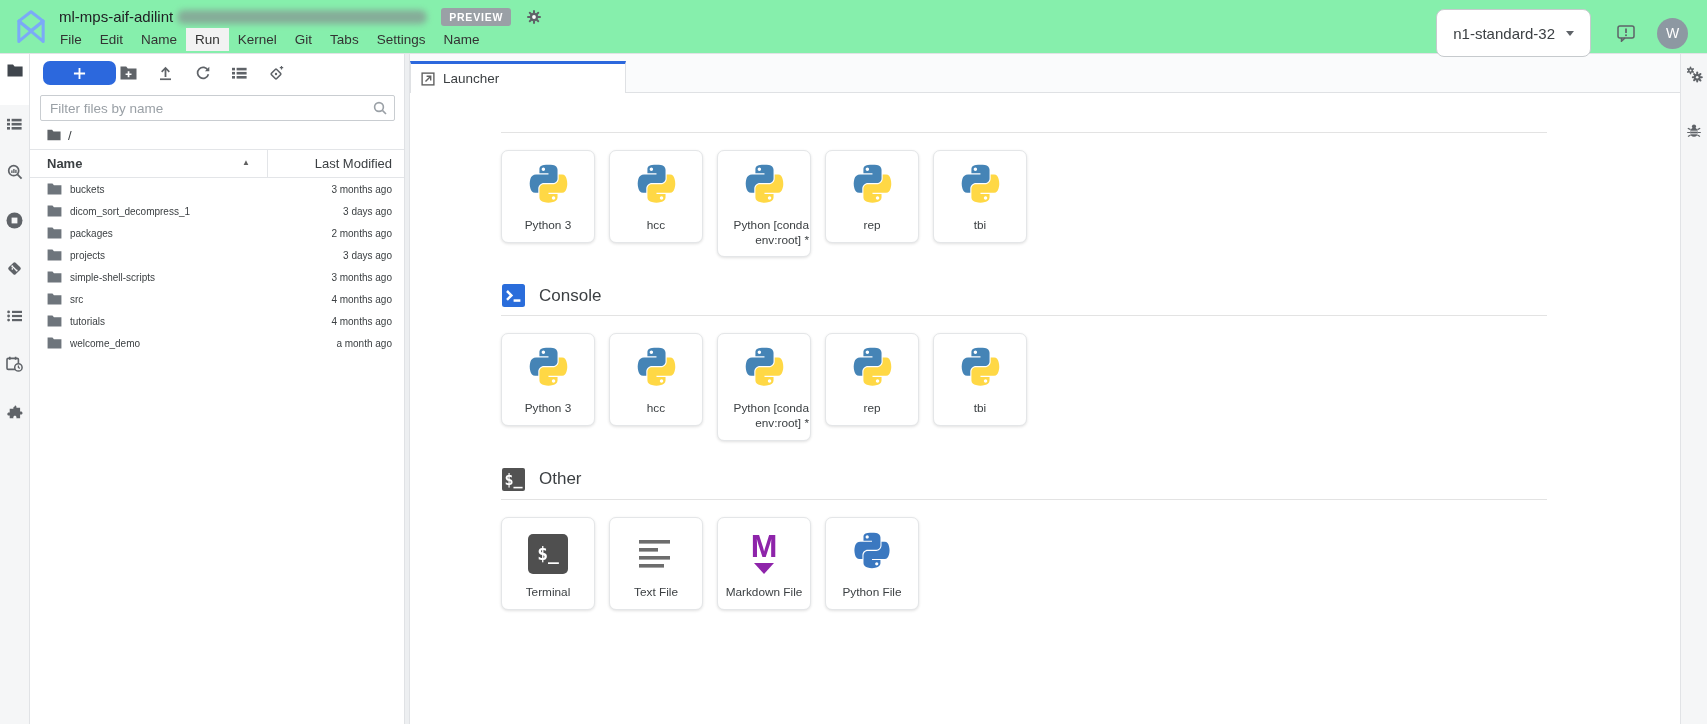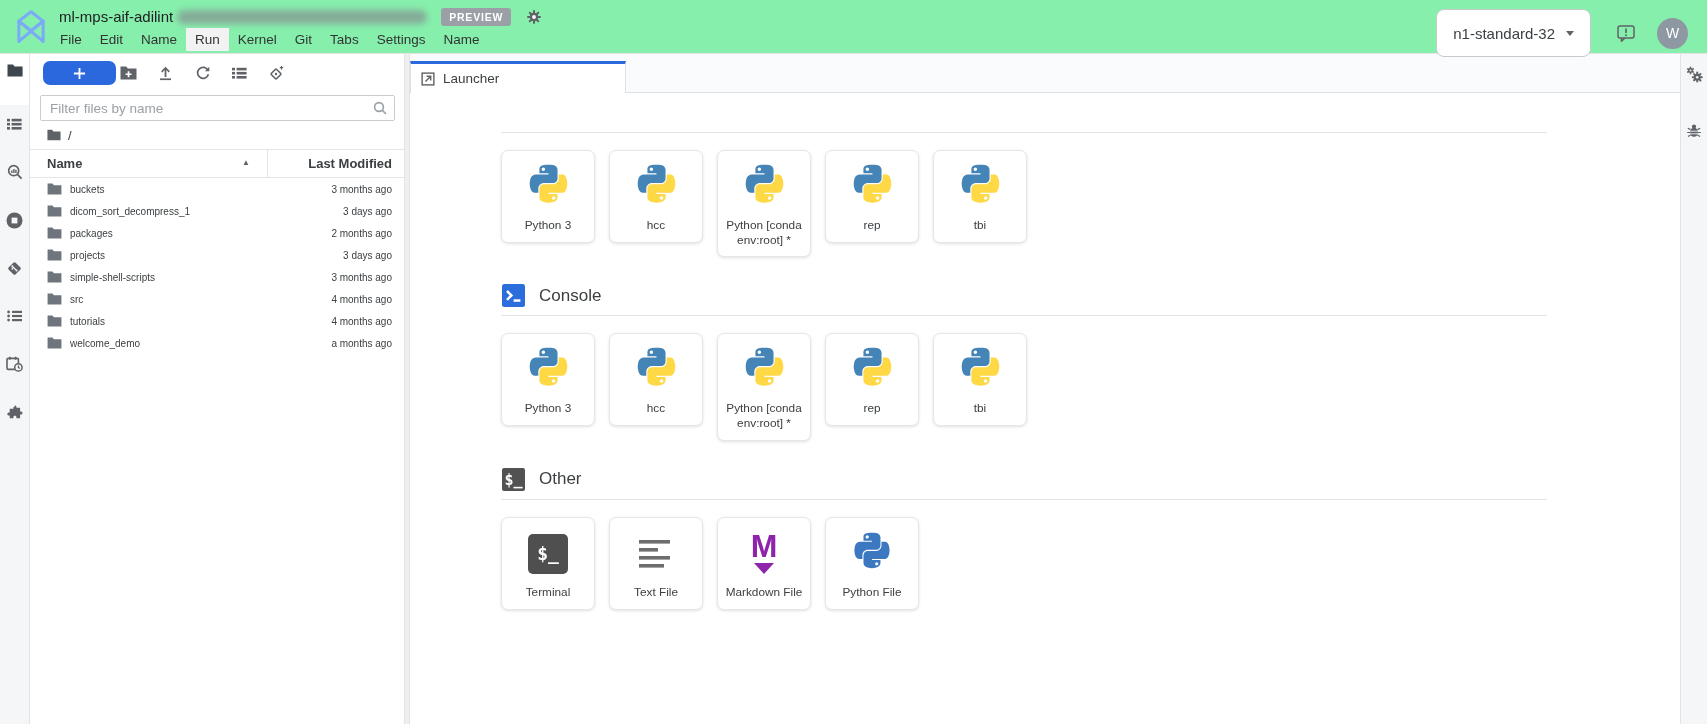--- a/index.html
+++ b/index.html
@@ -45,21 +45,21 @@
 .filterwrap { margin:10px 9px 0 10px; position:relative; }
 .filterwrap input { width:100%; height:26px; border:1px solid #c9cdd1; border-radius:2px; padding:0 30px 0 9px; font-size:13.5px; color:#3c4043; font-family:"Liberation Sans",sans-serif; outline:none; }
 .filterwrap input::placeholder { color:#9aa0a6; }
 .filter-search { position:absolute; right:8px; top:6px; }
 .breadcrumb { height:28px; display:flex; align-items:center; padding-left:17px; font-size:13px; color:#3c4043; }
 .breadcrumb .sep { margin-left:7px; }
 .fheader { height:29px; border-top:1px solid #e3e5e8; border-bottom:1px solid #e3e5e8; display:flex; align-items:center; font-size:13px; font-weight:bold; color:#3c4043; position:relative; }
 .fh-name { padding-left:17px; }
 .fh-sort { position:absolute; left:212px; top:8px; font-size:8px; color:#616161; }
 .fh-div { position:absolute; left:237px; top:0; bottom:0; width:1px; background:#e3e5e8; }
-.fh-mod { margin-left:auto; padding-right:12px; font-weight:bold; }
+.fh-mod { margin-left:auto; padding-right:12px; font-weight:normal; }
 .frow { height:22px; display:flex; align-items:center; padding:0 12px 0 17px; font-size:10px; color:#3c4043; }
 .frow .fname { margin-left:8px; }
 .frow .fdate { margin-left:auto; }
 
 
 .splitter { width:6px; flex:none; background:#edeff1; border-left:1px solid #e0e2e5; border-right:1px solid #e0e2e5; }
 
 
 .dock { flex:1; display:flex; flex-direction:column; min-width:0; }
 .tabbar { height:39px; background:#fafbfc; border-bottom:1px solid #dfe1e4; display:flex; align-items:flex-end; flex:none; }
@@ -69,21 +69,21 @@
 
 
 .section { width:1046px; margin-bottom:26px; }
 .sec-header { display:flex; align-items:center; height:25px; }
 .sec-title { margin-left:13px; font-size:17px; color:#3c4043; }
 .sec-hr { margin:7px 0 0 0; border:0; border-top:1px solid #e3e3e3; }
 .cards { display:flex; gap:14px; margin-top:17px; align-items:flex-start; }
 .card { width:94px; min-height:92px; background:#fff; border:1px solid #e4e6e8; border-radius:7px;
   box-shadow:0 1px 3px rgba(0,0,0,.12); display:flex; flex-direction:column; align-items:center; padding-bottom:9px; cursor:pointer; }
 .card-icon { margin-top:12px; height:48px; display:flex; align-items:center; justify-content:center; }
-.card-label { margin-top:7px; font-size:11.8px; color:#3c4043; text-align:center; line-height:1.25; padding:0 1px; }
+.card-label { margin-top:7px; font-size:11.8px; color:#3c4043; text-align:right; line-height:1.25; padding:0 1px; }
 
 
 .rightbar { width:27px; flex:none; border-left:1px solid #e1e3e6; background:#f5f6f7; display:flex; flex-direction:column; align-items:center; }
 .rb-icon { margin-top:12px; }
 .rb-icon.second { margin-top:40px; }
 </style>
 </head>
 <body>
 
 <div class="topbar">
@@ -358,21 +358,21 @@
           <span class="fname">tutorials</span>
           <span class="fdate">4 months ago</span>
         </div>
         <div class="frow">
           <span>
             <svg width="15" height="12" viewBox="0 0 16 13">
               <path fill="#6e757c" d="M.5.5h5.3l1.6 1.9h8.1v10.1H.5z"></path>
             </svg>
           </span>
           <span class="fname">welcome_demo</span>
-          <span class="fdate">a months ago</span>
+          <span class="fdate">a month ago</span>
         </div>
       </div>
   </div>
 
   <div class="splitter"></div>
 
   <div class="dock">
     <div class="tabbar">
       <div class="tab">
         <span>

